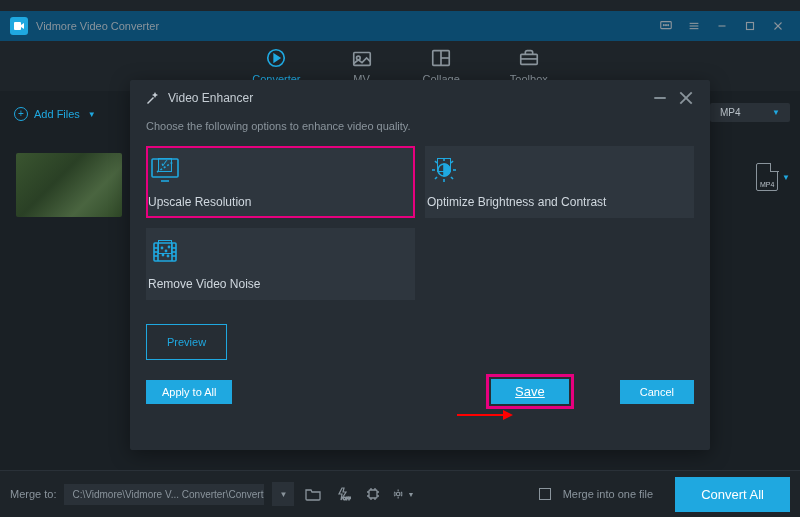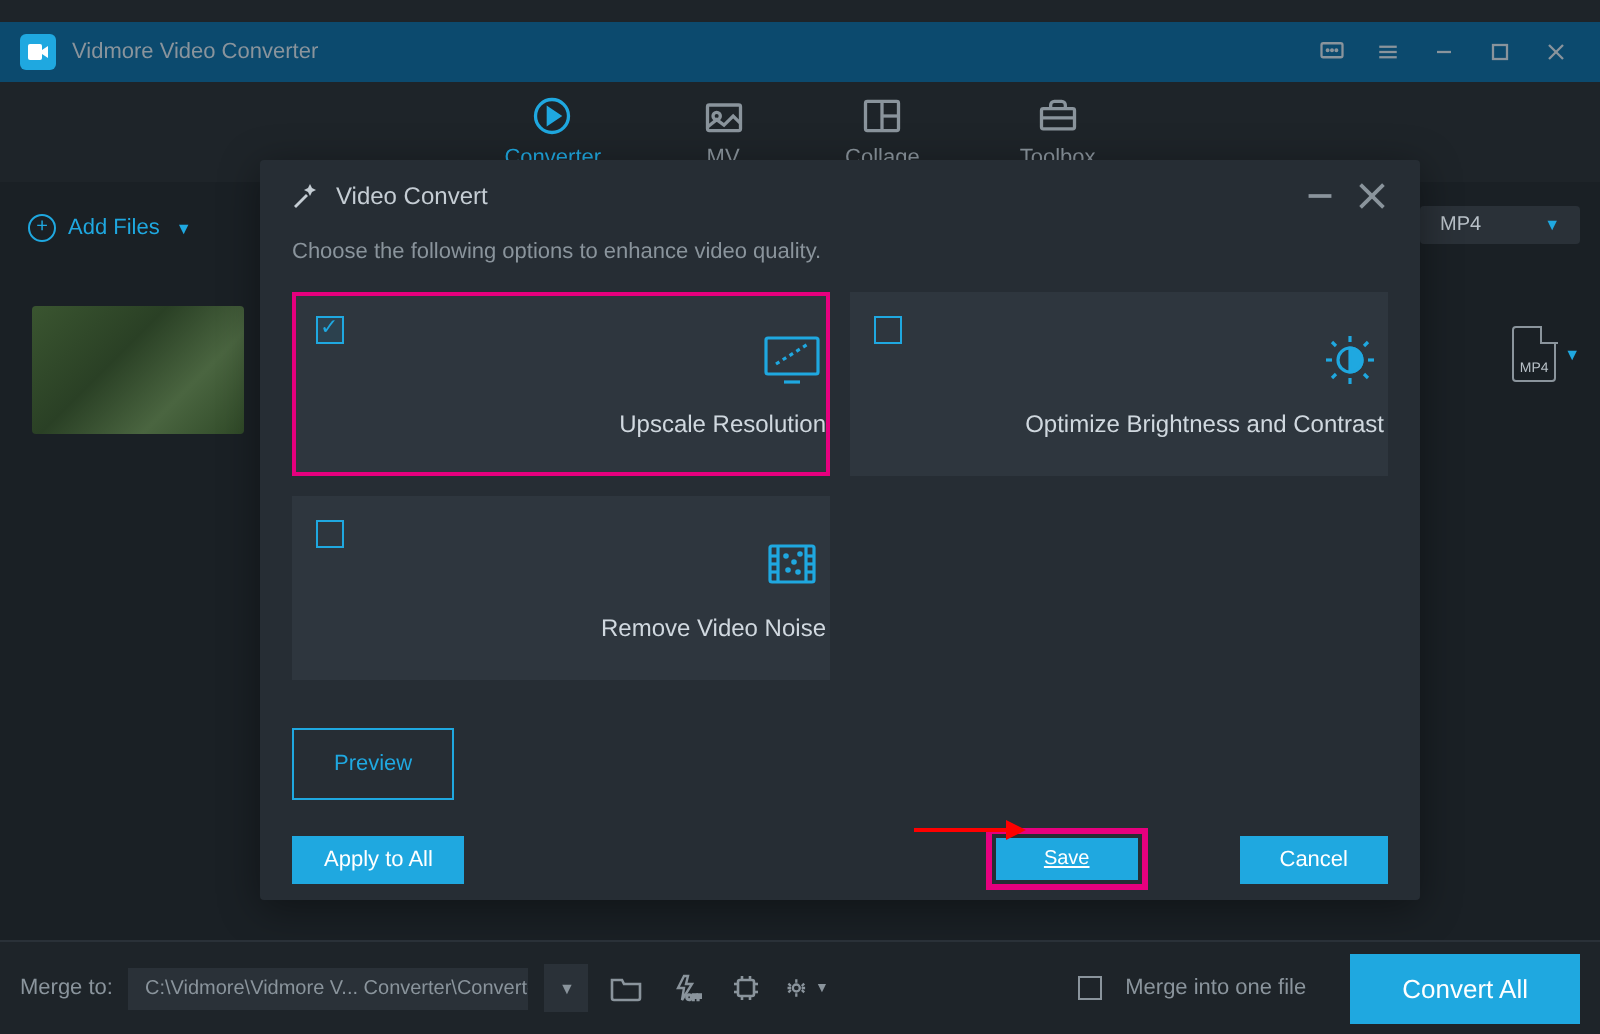--- a/index.html
+++ b/index.html
@@ -36,35 +36,35 @@
   .dialog { position: absolute; left: 130px; top: 80px; width: 580px; height: 370px; background: #262d34; border-radius: 2px; box-shadow: 0 4px 20px rgba(0,0,0,0.4); }
   .dialog-header { height: 36px; display: flex; align-items: center; padding: 0 14px; }
   .wand-icon { width: 16px; height: 16px; margin-right: 8px; }
   .dialog-title { font-size: 12px; color: #c5cdd4; }
   .dialog-header-spacer { flex: 1; }
   .dialog-ctrl { width: 20px; height: 20px; display: flex; align-items: center; justify-content: center; cursor: pointer; color: #8a949c; margin-left: 6px; }
   
   .dialog-body { padding: 4px 16px 14px; }
   .dialog-desc { font-size: 11px; color: #8a949c; margin-bottom: 14px; }
   .options-grid { display: grid; grid-template-columns: 1fr 1fr; gap: 10px; }
-  .option-card { background: #2e363e; height: 92px; position: relative; display: flex; flex-direction: column; align-items: flex-end; justify-content: center; gap: 10px; cursor: pointer; border: 2px solid transparent; }
+  .option-card { background: #2e363e; height: 72px; position: relative; display: flex; flex-direction: column; align-items: flex-start; justify-content: center; gap: 10px; cursor: pointer; border: 2px solid transparent; }
   .option-card.selected { border-color: #e6007e; }
   .option-check { position: absolute; left: 10px; top: 10px; width: 14px; height: 14px; border: 1.5px solid #1fa8e0; background: transparent; }
   .option-check.checked { background: rgba(31,168,224,0.1); }
   .option-check.checked::after { content: "✓"; color: #1fa8e0; font-size: 11px; position: absolute; left: 1px; top: -2px; }
   .option-icon { width: 34px; height: 30px; color: #1fa8e0; }
   .option-label { font-size: 12px; color: #d0d8df; font-weight: 500; }
 
   .dialog-footer { padding: 10px 16px 0; }
   .preview-btn { border: 1px solid #1fa8e0; color: #1fa8e0; background: transparent; font-size: 11px; padding: 11px 20px; cursor: pointer; }
   .footer-row2 { display: flex; align-items: center; margin-top: 14px; gap: 36px; }
   .apply-all-btn { background: #1fa8e0; color: #fff; border: none; font-size: 11px; padding: 6px 16px; cursor: pointer; }
   .footer-spacer { flex: 1; }
   .save-wrap { border: 3px solid #e6007e; padding: 2px; margin-right: 10px; position: relative; }
-  .save-btn { background: #1fa8e0; color: #fff; border: none; font-size: 10px; padding: 5px 24px; cursor: pointer; display: block; text-decoration: underline; }
+  .save-btn { background: #1fa8e0; color: #fff; border: none; font-size: 13px; padding: 5px 24px; cursor: pointer; display: block; text-decoration: underline; }
   .cancel-btn { background: #1fa8e0; color: #fff; border: none; font-size: 11px; padding: 6px 20px; cursor: pointer; }
 
   .red-arrow { position: absolute; left: 455px; top: 405px; pointer-events: none; }
 
   
   .bottom-bar { position: absolute; left: 0; bottom: 0; width: 800px; height: 47px; background: #1e2429; display: flex; align-items: center; padding: 0 10px; gap: 8px; border-top: 1px solid #2a3138; }
   .save-to-label { font-size: 11px; color: #8a949c; }
   .save-to-path { background: #2a3138; font-size: 10px; color: #8a949c; padding: 5px 8px; width: 200px; white-space: nowrap; overflow: hidden; }
   .path-dd { background: #2a3138; width: 22px; height: 24px; display: flex; align-items: center; justify-content: center; font-size: 8px; color: #8a949c; cursor: pointer; }
   .bottom-icon { width: 22px; height: 22px; display: flex; align-items: center; justify-content: center; color: #8a949c; cursor: pointer; font-size: 12px; }
@@ -175,21 +175,21 @@
     <span class="mp4-arrow">▼</span>
   </div>
 </div>
 
 <div class="dialog">
   <div class="dialog-header">
     <svg class="wand-icon" viewBox="0 0 16 16" fill="#c5cdd4">
         <path d="M11 2l1 2 2 1-2 1-1 2-1-2-2-1 2-1z"></path>
         <path d="M3 13l6-6 1 1-6 6z"></path>
       </svg>
-    <span class="dialog-title">Video Convert</span>
+    <span class="dialog-title">Video Enhancer</span>
     <div class="dialog-header-spacer"></div>
     <div class="dialog-ctrl">
         <svg viewBox="0 0 14 14" stroke="currentColor" stroke-width="1.3">
           <line x1="3" y1="7" x2="11" y2="7"></line>
         </svg>
       </div>
     <div class="dialog-ctrl">
         <svg viewBox="0 0 14 14" stroke="currentColor" stroke-width="1.3">
           <line x1="3" y1="3" x2="11" y2="11"></line>
           <line x1="11" y1="3" x2="3" y2="11"></line>

